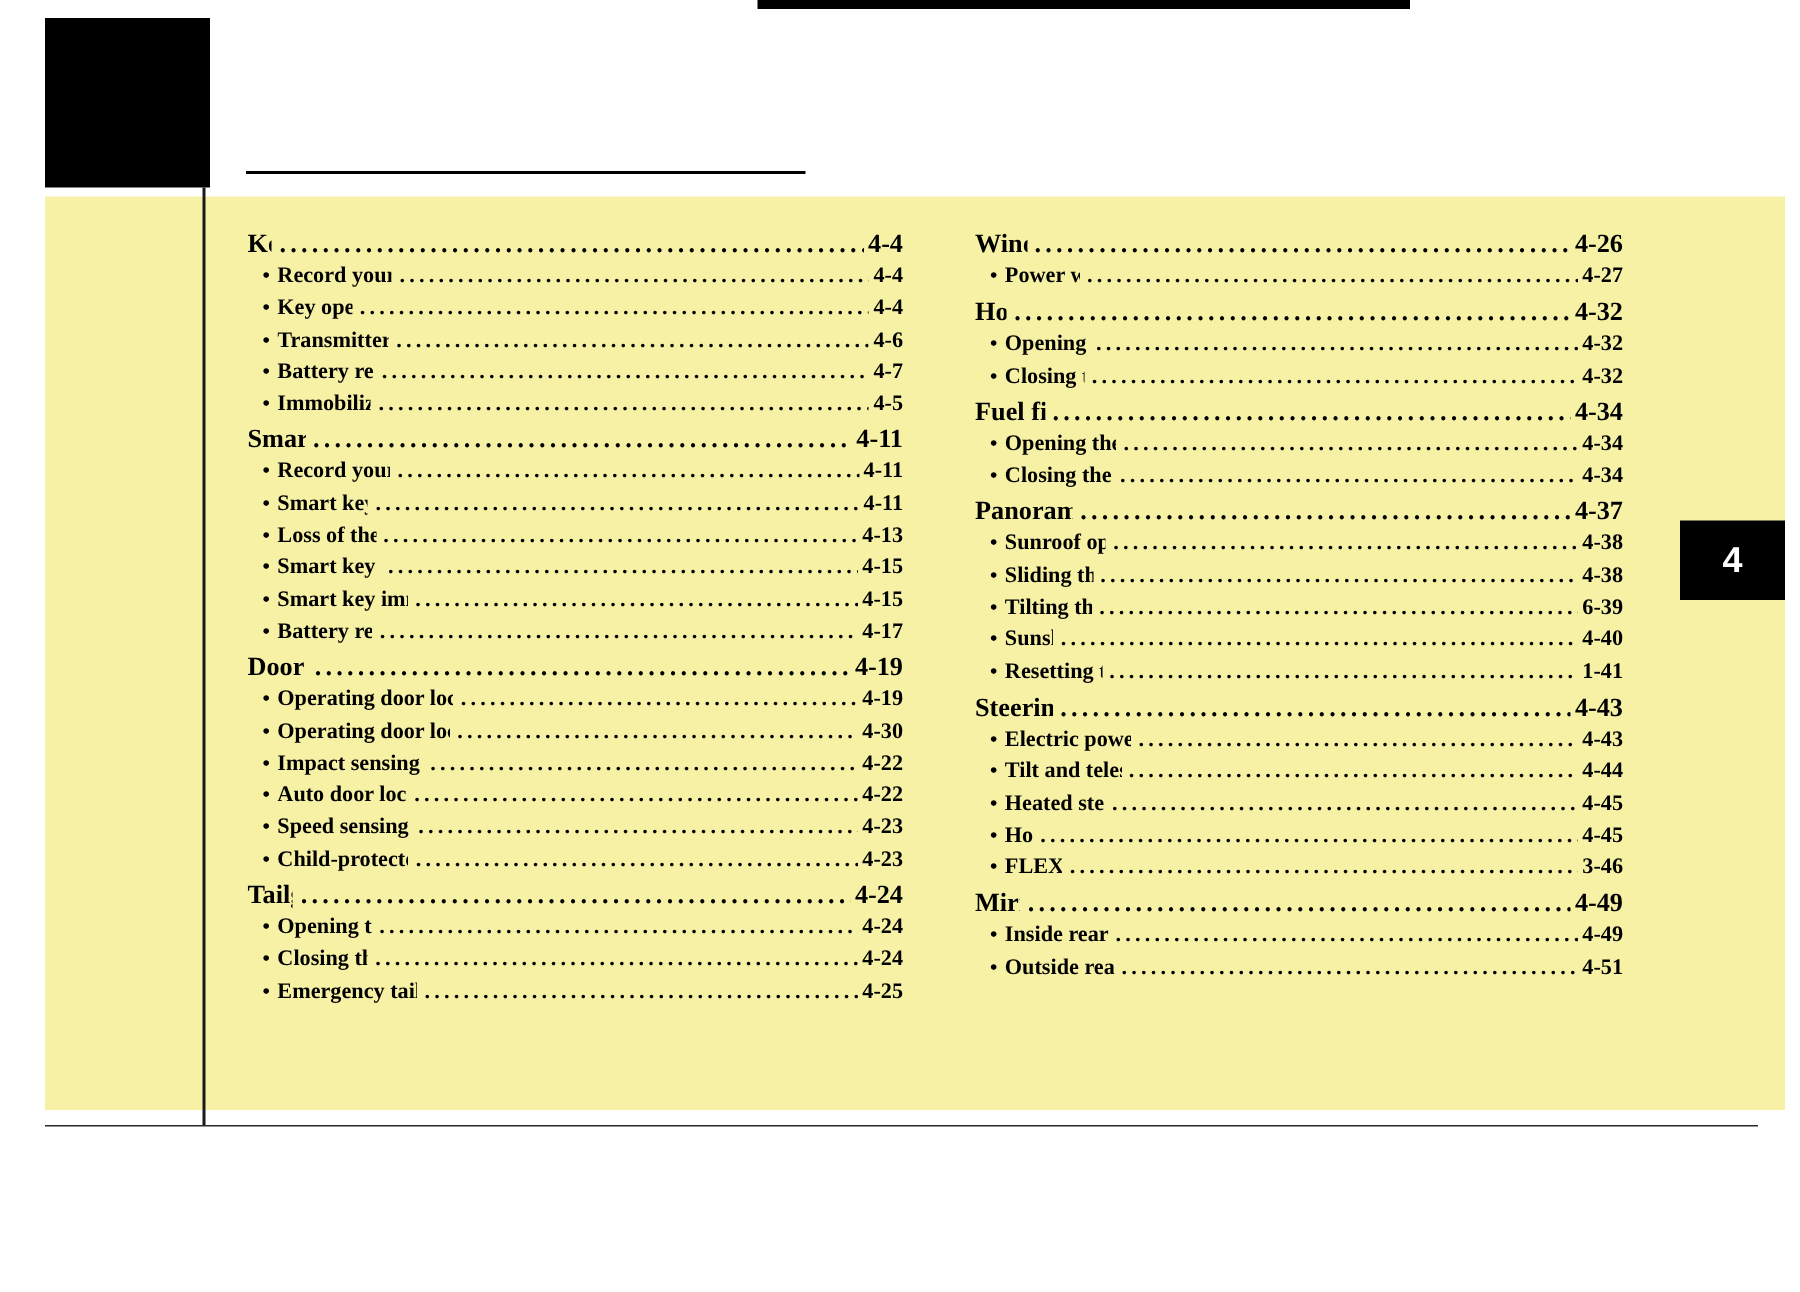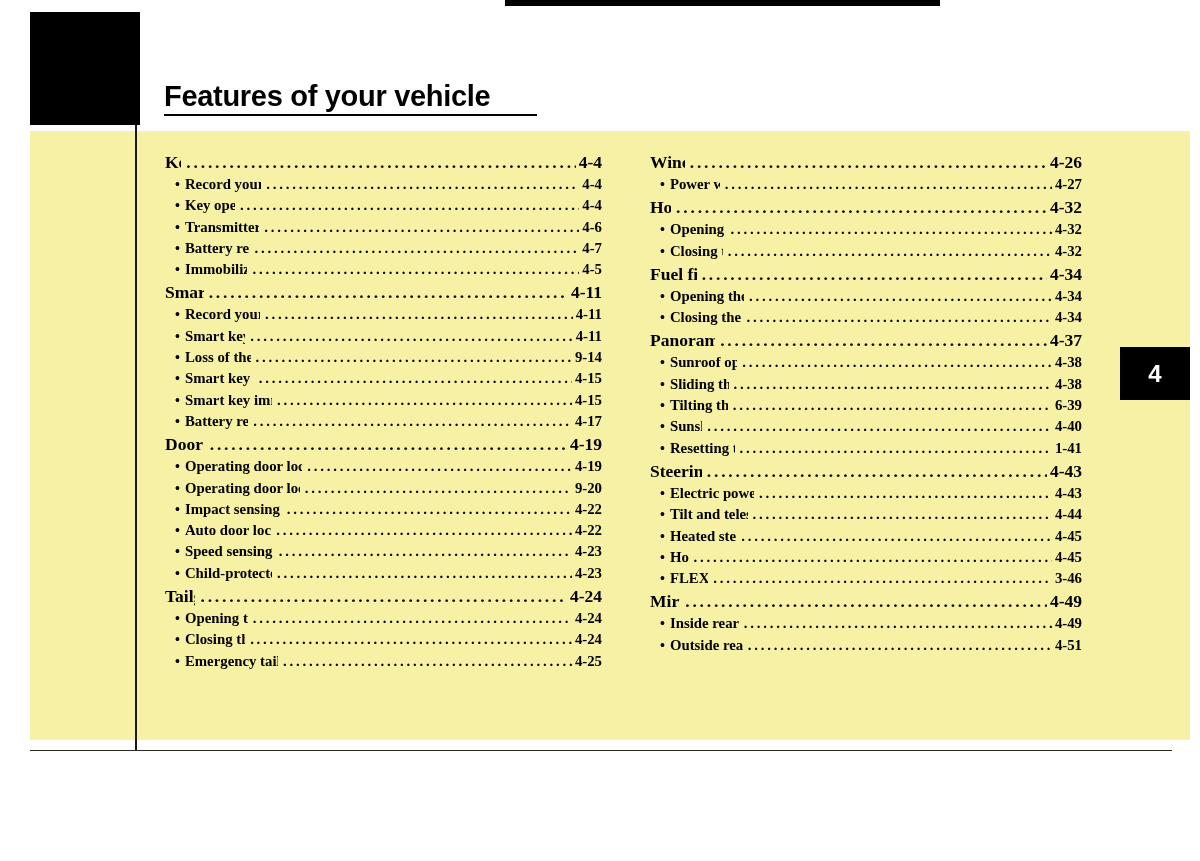--- a/index.html
+++ b/index.html
@@ -75,21 +75,20 @@
     letter-spacing: 2.8px;
   }
   .pageno { white-space: nowrap; flex: 0 0 auto; font-family: Liberation Serif, serif; }
 </style>
 </head>
 <body>
 
 <div class="page">
   <div class="top-rule"></div>
   <div class="chapter-block"></div>
-  <h1 class="page-title">Features of your vehicle</h1>
   <div class="title-rule"></div>
   <div class="yellow-panel"></div>
   <div class="v-rule"></div>
   <div class="bottom-rule"></div>
   <div class="chapter-tab">
     <span>4</span>
   </div>
   <div class="toc-col left">
       <div class="toc-row toc-section">
         <span class="label">Key</span>
@@ -140,21 +139,21 @@
       <div class="toc-row toc-item">
         <span class="bullet">•</span>
         <span class="label">Smart key function</span>
         <span class="dots"></span>
         <span class="pageno">4-11</span>
       </div>
       <div class="toc-row toc-item">
         <span class="bullet">•</span>
         <span class="label">Loss of the smart key</span>
         <span class="dots"></span>
-        <span class="pageno">9-14</span>
+        <span class="pageno">4-13</span>
       </div>
       <div class="toc-row toc-item">
         <span class="bullet">•</span>
         <span class="label">Smart key precautions</span>
         <span class="dots"></span>
         <span class="pageno">4-15</span>
       </div>
       <div class="toc-row toc-item">
         <span class="bullet">•</span>
         <span class="label">Smart key immobilizer system</span>
@@ -175,21 +174,21 @@
       <div class="toc-row toc-item">
         <span class="bullet">•</span>
         <span class="label">Operating door locks from outside the vehicle</span>
         <span class="dots"></span>
         <span class="pageno">4-19</span>
       </div>
       <div class="toc-row toc-item">
         <span class="bullet">•</span>
         <span class="label">Operating door locks from inside the vehicle</span>
         <span class="dots"></span>
-        <span class="pageno">9-20</span>
+        <span class="pageno">4-30</span>
       </div>
       <div class="toc-row toc-item">
         <span class="bullet">•</span>
         <span class="label">Impact sensing door unlock system</span>
         <span class="dots"></span>
         <span class="pageno">4-22</span>
       </div>
       <div class="toc-row toc-item">
         <span class="bullet">•</span>
         <span class="label">Auto door lock/unlock feature</span>

